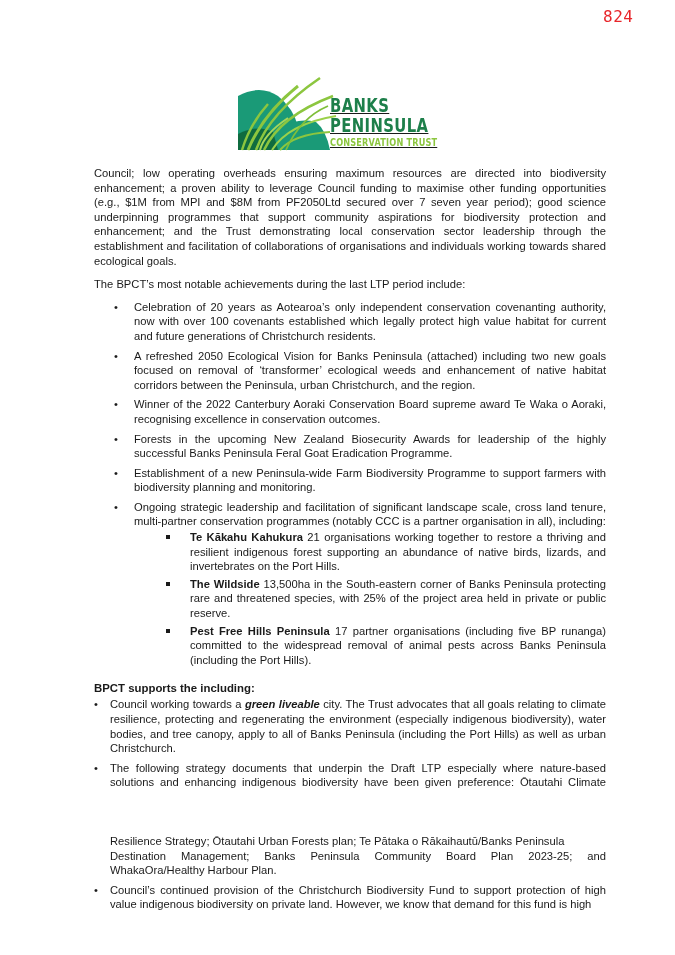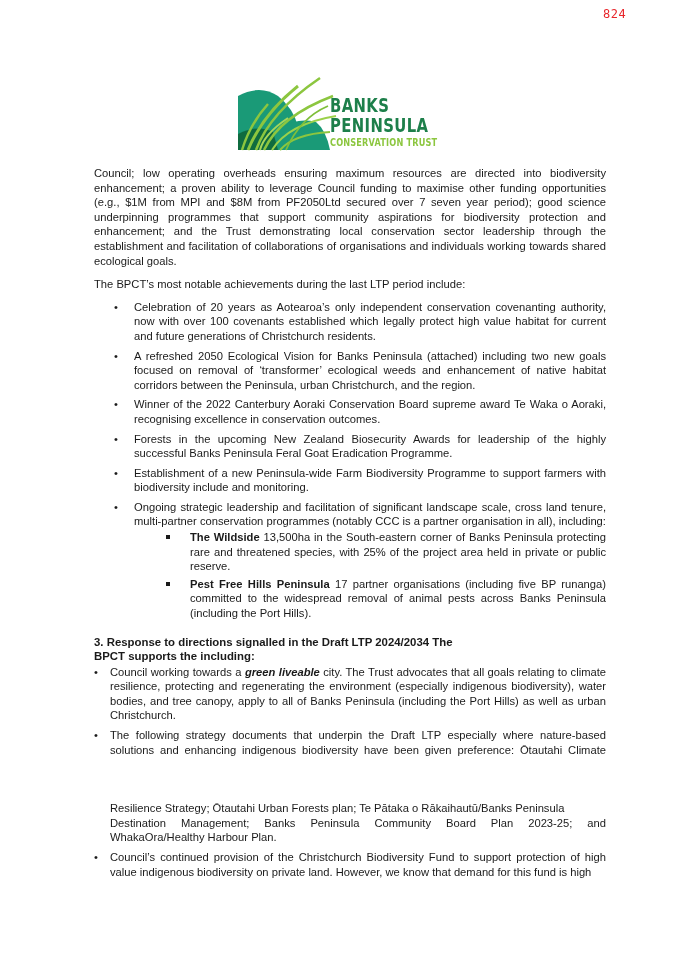--- a/index.html
+++ b/index.html
@@ -1,22 +1,22 @@
 <!DOCTYPE html>
 <html><head>
 <meta charset="utf-8">
 <style>
   html, body { margin: 0; padding: 0; background: #ffffff; }
   body { width: 675px; height: 955px; position: relative; overflow: hidden;
          font-family: "Liberation Sans", sans-serif; color: #1a1a1a; }
   .page-number { position: absolute; left: 603px; top: 7px; font-family: "DejaVu Sans Mono", monospace;
-                 font-size: 12px; color: #e8262b; letter-spacing: 0.5px; }
+                 font-size: 16px; color: #e8262b; letter-spacing: 0.5px; }
   .logo { position: absolute; left: 238px; top: 74px; width: 205px; height: 78px; }
   .logo-text { position: absolute; left: 330px; top: 96px; font-family: "DejaVu Sans", sans-serif;
-               font-weight: bold; line-height: 1; }
+               font-weight: bold; line-height: 1; text-decoration: underline; }
   .logo-line1, .logo-line2 { color: #1d7f4a; font-size: 19px; letter-spacing: 0.5px; transform: scaleX(0.78); transform-origin: left; display: block; }
   .logo-line2 { margin-top: 1px; }
   .logo-line3 { color: #8cc63f; font-size: 10.5px; display: block; transform: scaleX(0.78); transform-origin: left; margin-top: 2px; letter-spacing: 0.2px; }
 
   .content { position: absolute; left: 94px; top: 166px; width: 512px; font-size: 11.2px; line-height: 14.6px; }
   p { margin: 0; text-align: justify; }
   .intro-para { margin-bottom: 9px; }
   .lead { margin-bottom: 8px; }
   ul.achievements { list-style: none; margin: 0; padding: 0; }
   ul.achievements > li { position: relative; padding-left: 40px; margin-bottom: 5px; text-align: justify; }
@@ -61,31 +61,31 @@
 <div class="content">
   <p class="intro-para">Council; low operating overheads ensuring maximum resources are directed into biodiversity enhancement; a proven ability to leverage Council funding to maximise other funding opportunities (e.g., $1M from MPI and $8M from PF2050Ltd secured over 7 seven year period);  good science underpinning programmes that support community aspirations for biodiversity protection and enhancement; and the Trust demonstrating local conservation sector leadership through the establishment and facilitation of collaborations of organisations and individuals working towards shared ecological goals.</p>
 
   <p class="lead">The BPCT’s most notable achievements during the last LTP period include:</p>
 
   <ul class="achievements">
     <li><span class="bullet">•</span><span>Celebration of 20 years as Aotearoa’s only independent conservation covenanting authority, now with over 100 covenants established which legally protect high value habitat for current and future generations of Christchurch residents.</span></li>
     <li><span class="bullet">•</span><span>A refreshed 2050 Ecological Vision for Banks Peninsula (attached) including two new goals focused on removal of ‘transformer’ ecological weeds and enhancement of native habitat corridors between the Peninsula, urban Christchurch, and the region.</span></li>
     <li><span class="bullet">•</span><span>Winner of the 2022 Canterbury Aoraki Conservation Board supreme award Te Waka o Aoraki, recognising excellence in conservation outcomes.</span></li>
     <li><span class="bullet">•</span><span>Forests in the upcoming New Zealand Biosecurity Awards for leadership of the highly successful Banks Peninsula Feral Goat Eradication Programme.</span></li>
-    <li><span class="bullet">•</span><span>Establishment of a new Peninsula-wide Farm Biodiversity Programme to support farmers with biodiversity include and monitoring.</span></li>
+    <li><span class="bullet">•</span><span>Establishment of a new Peninsula-wide Farm Biodiversity Programme to support farmers with biodiversity planning and monitoring.</span></li>
     <li><span class="bullet">•</span><span>Ongoing strategic leadership and facilitation of significant landscape scale, cross land tenure, multi-partner conservation programmes (notably CCC is a partner organisation in all), including:</span>
       <ul class="programmes">
+        <li><span class="sq"></span><b>Te Kākahu Kahukura</b><span> 21 organisations working together to restore a thriving and resilient indigenous forest supporting an abundance of native birds, lizards, and invertebrates on the Port Hills.</span></li>
         <li><span class="sq"></span><b>The Wildside</b><span> 13,500ha in the South-eastern corner of Banks Peninsula protecting rare and threatened species, with 25% of the project area held in private or public reserve.</span></li>
         <li><span class="sq"></span><b>Pest Free Hills Peninsula</b><span> 17 partner organisations (including five BP runanga) committed to the widespread removal of animal pests across Banks Peninsula (including the Port Hills).</span></li>
       </ul>
     </li>
   </ul>
 
   <div class="section-heading">
-    <div>3.  Response to directions signalled in the Draft LTP 2024/2034 The</div>
     <div>BPCT supports the including:</div>
   </div>
 
   <ul class="supports">
     <li><span class="bullet">•</span><span>Council working towards a </span><span class="em-bi">green liveable</span><span> city. The Trust advocates that all goals relating to climate resilience, protecting and regenerating the environment (especially indigenous biodiversity), water bodies, and tree canopy, apply to all of Banks Peninsula (including the Port Hills) as well as urban Christchurch.</span></li>
     <li>
         <span class="bullet">•</span>
         <div style="text-align:justify;text-align-last:justify;">The following strategy documents that underpin the Draft LTP especially where nature-based solutions and enhancing indigenous biodiversity have been given preference: Ōtautahi Climate</div>
         <div class="nojust">Resilience Strategy; Ōtautahi Urban Forests plan; Te Pātaka o Rākaihautū/Banks Peninsula</div>
         <div style="text-align:justify;">Destination Management; Banks Peninsula Community Board Plan 2023-25; and WhakaOra/Healthy Harbour Plan.</div>

